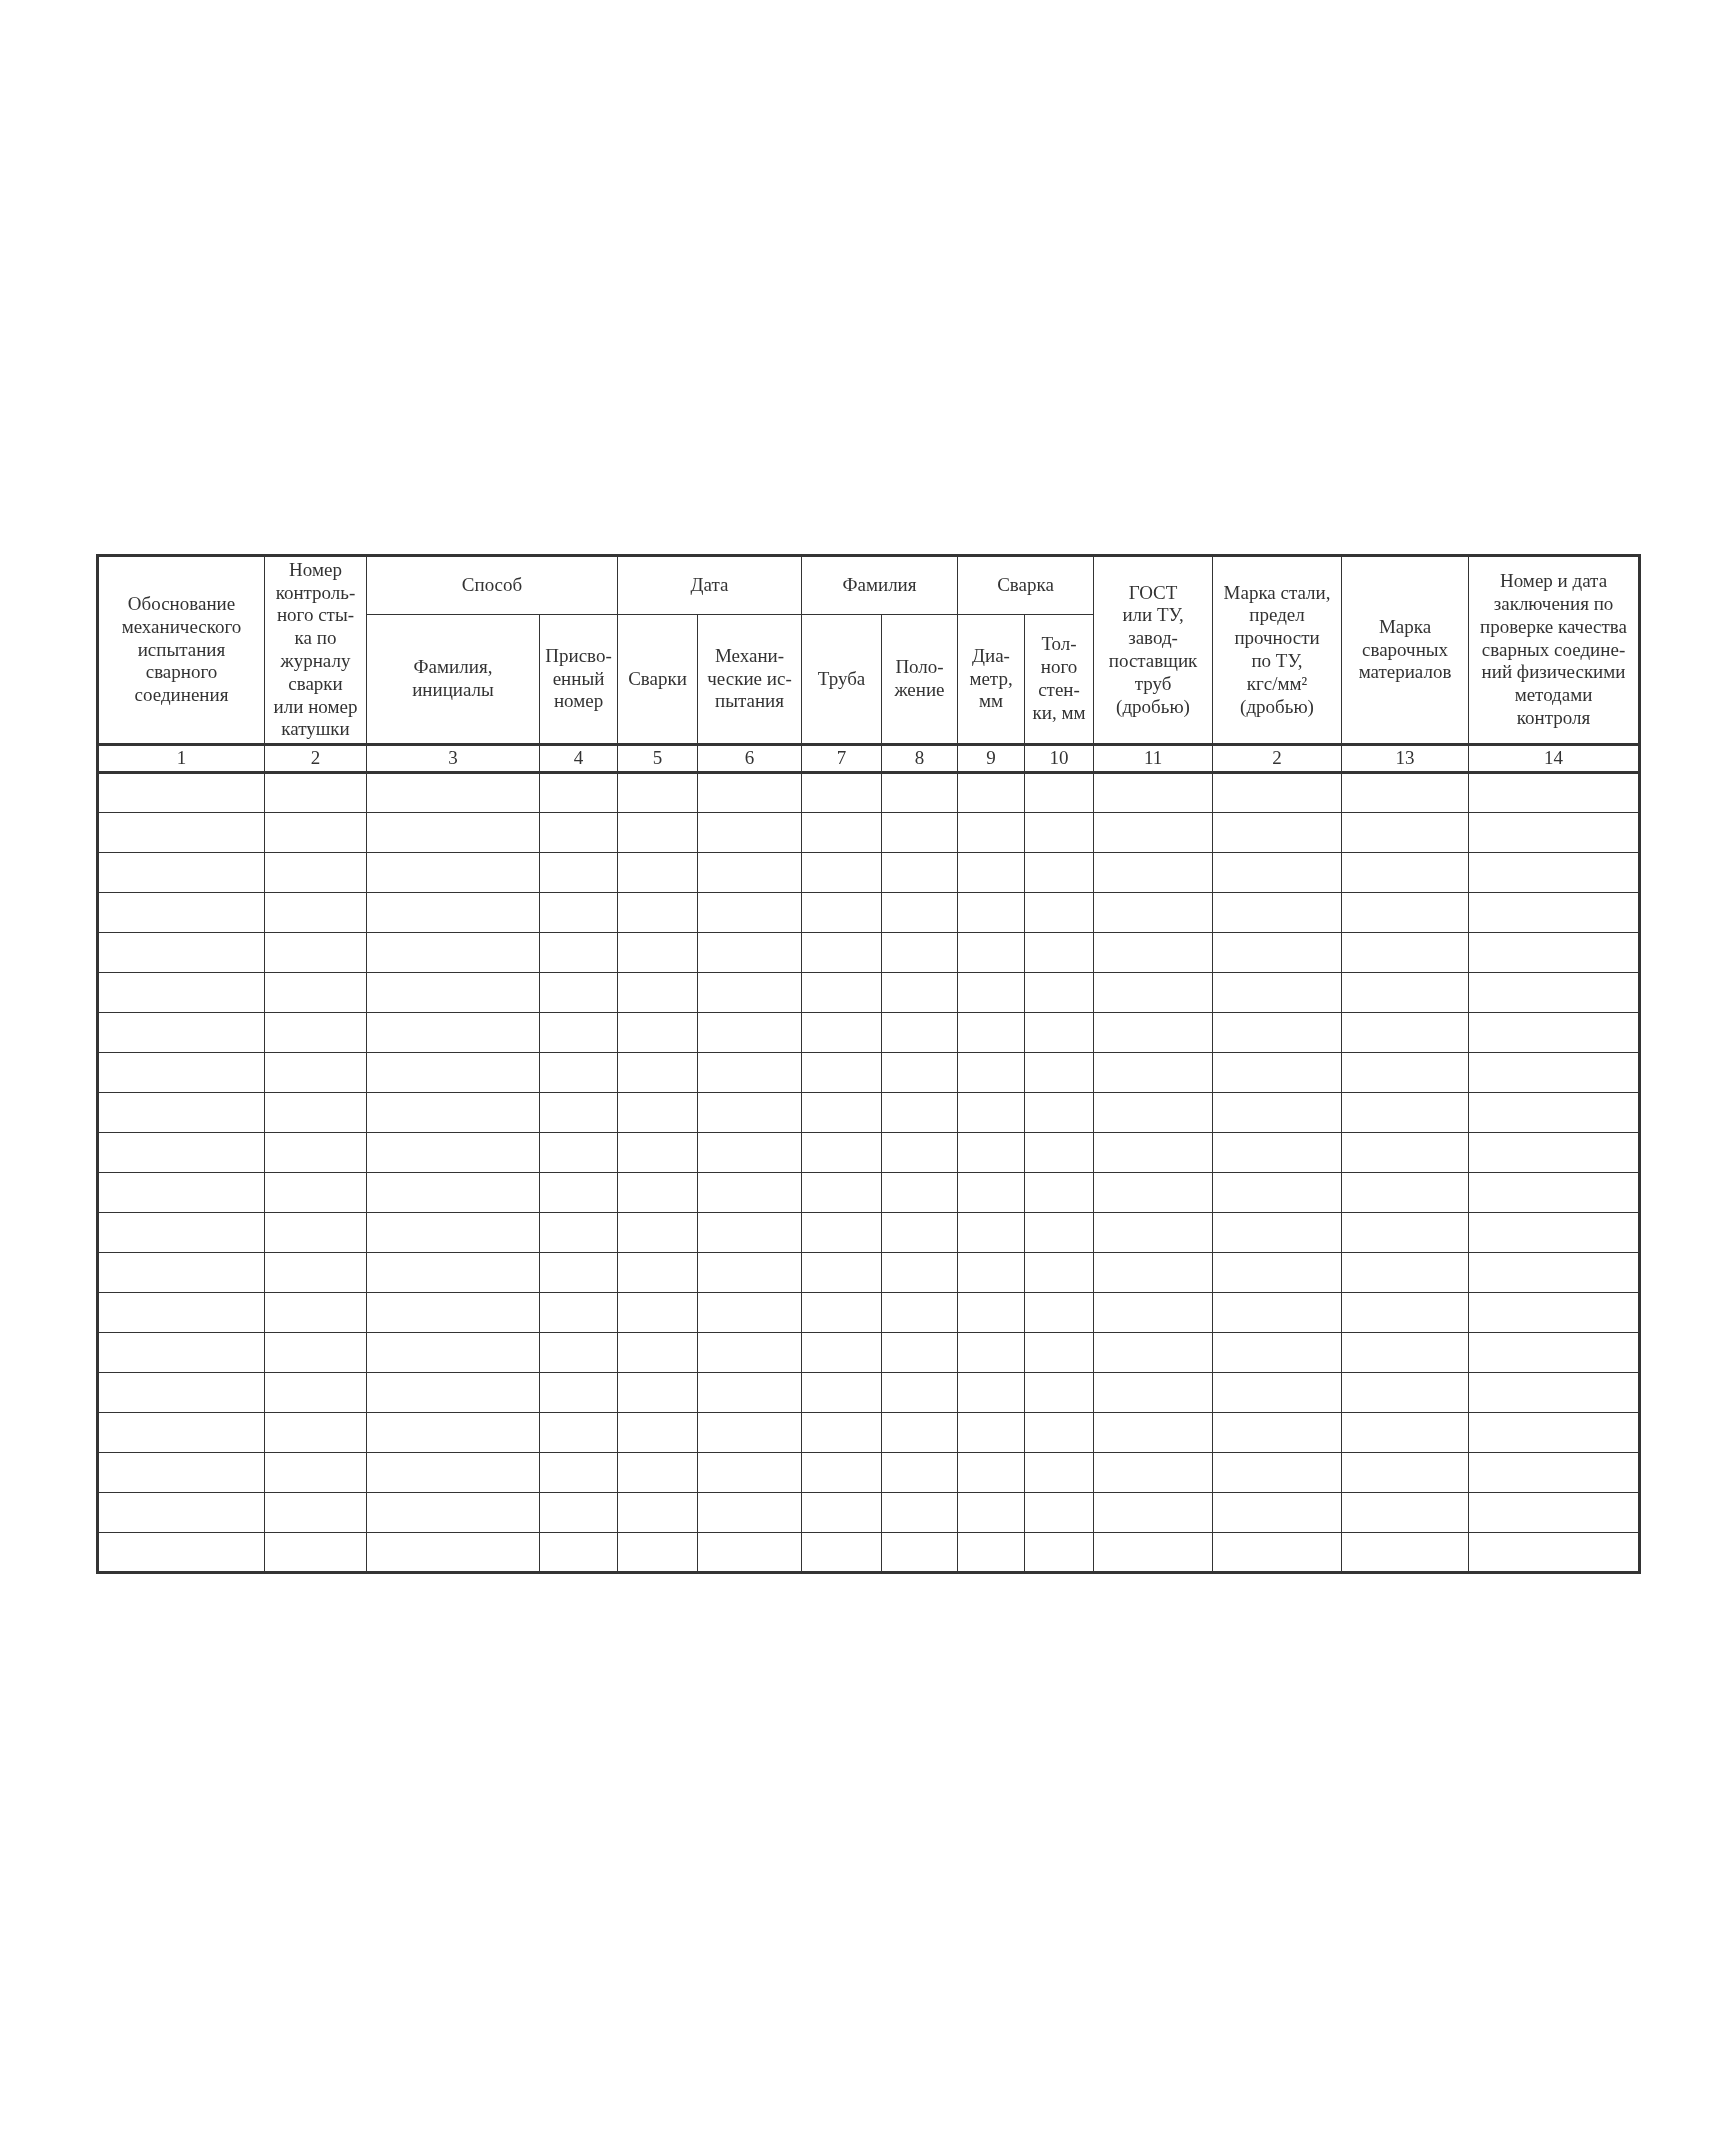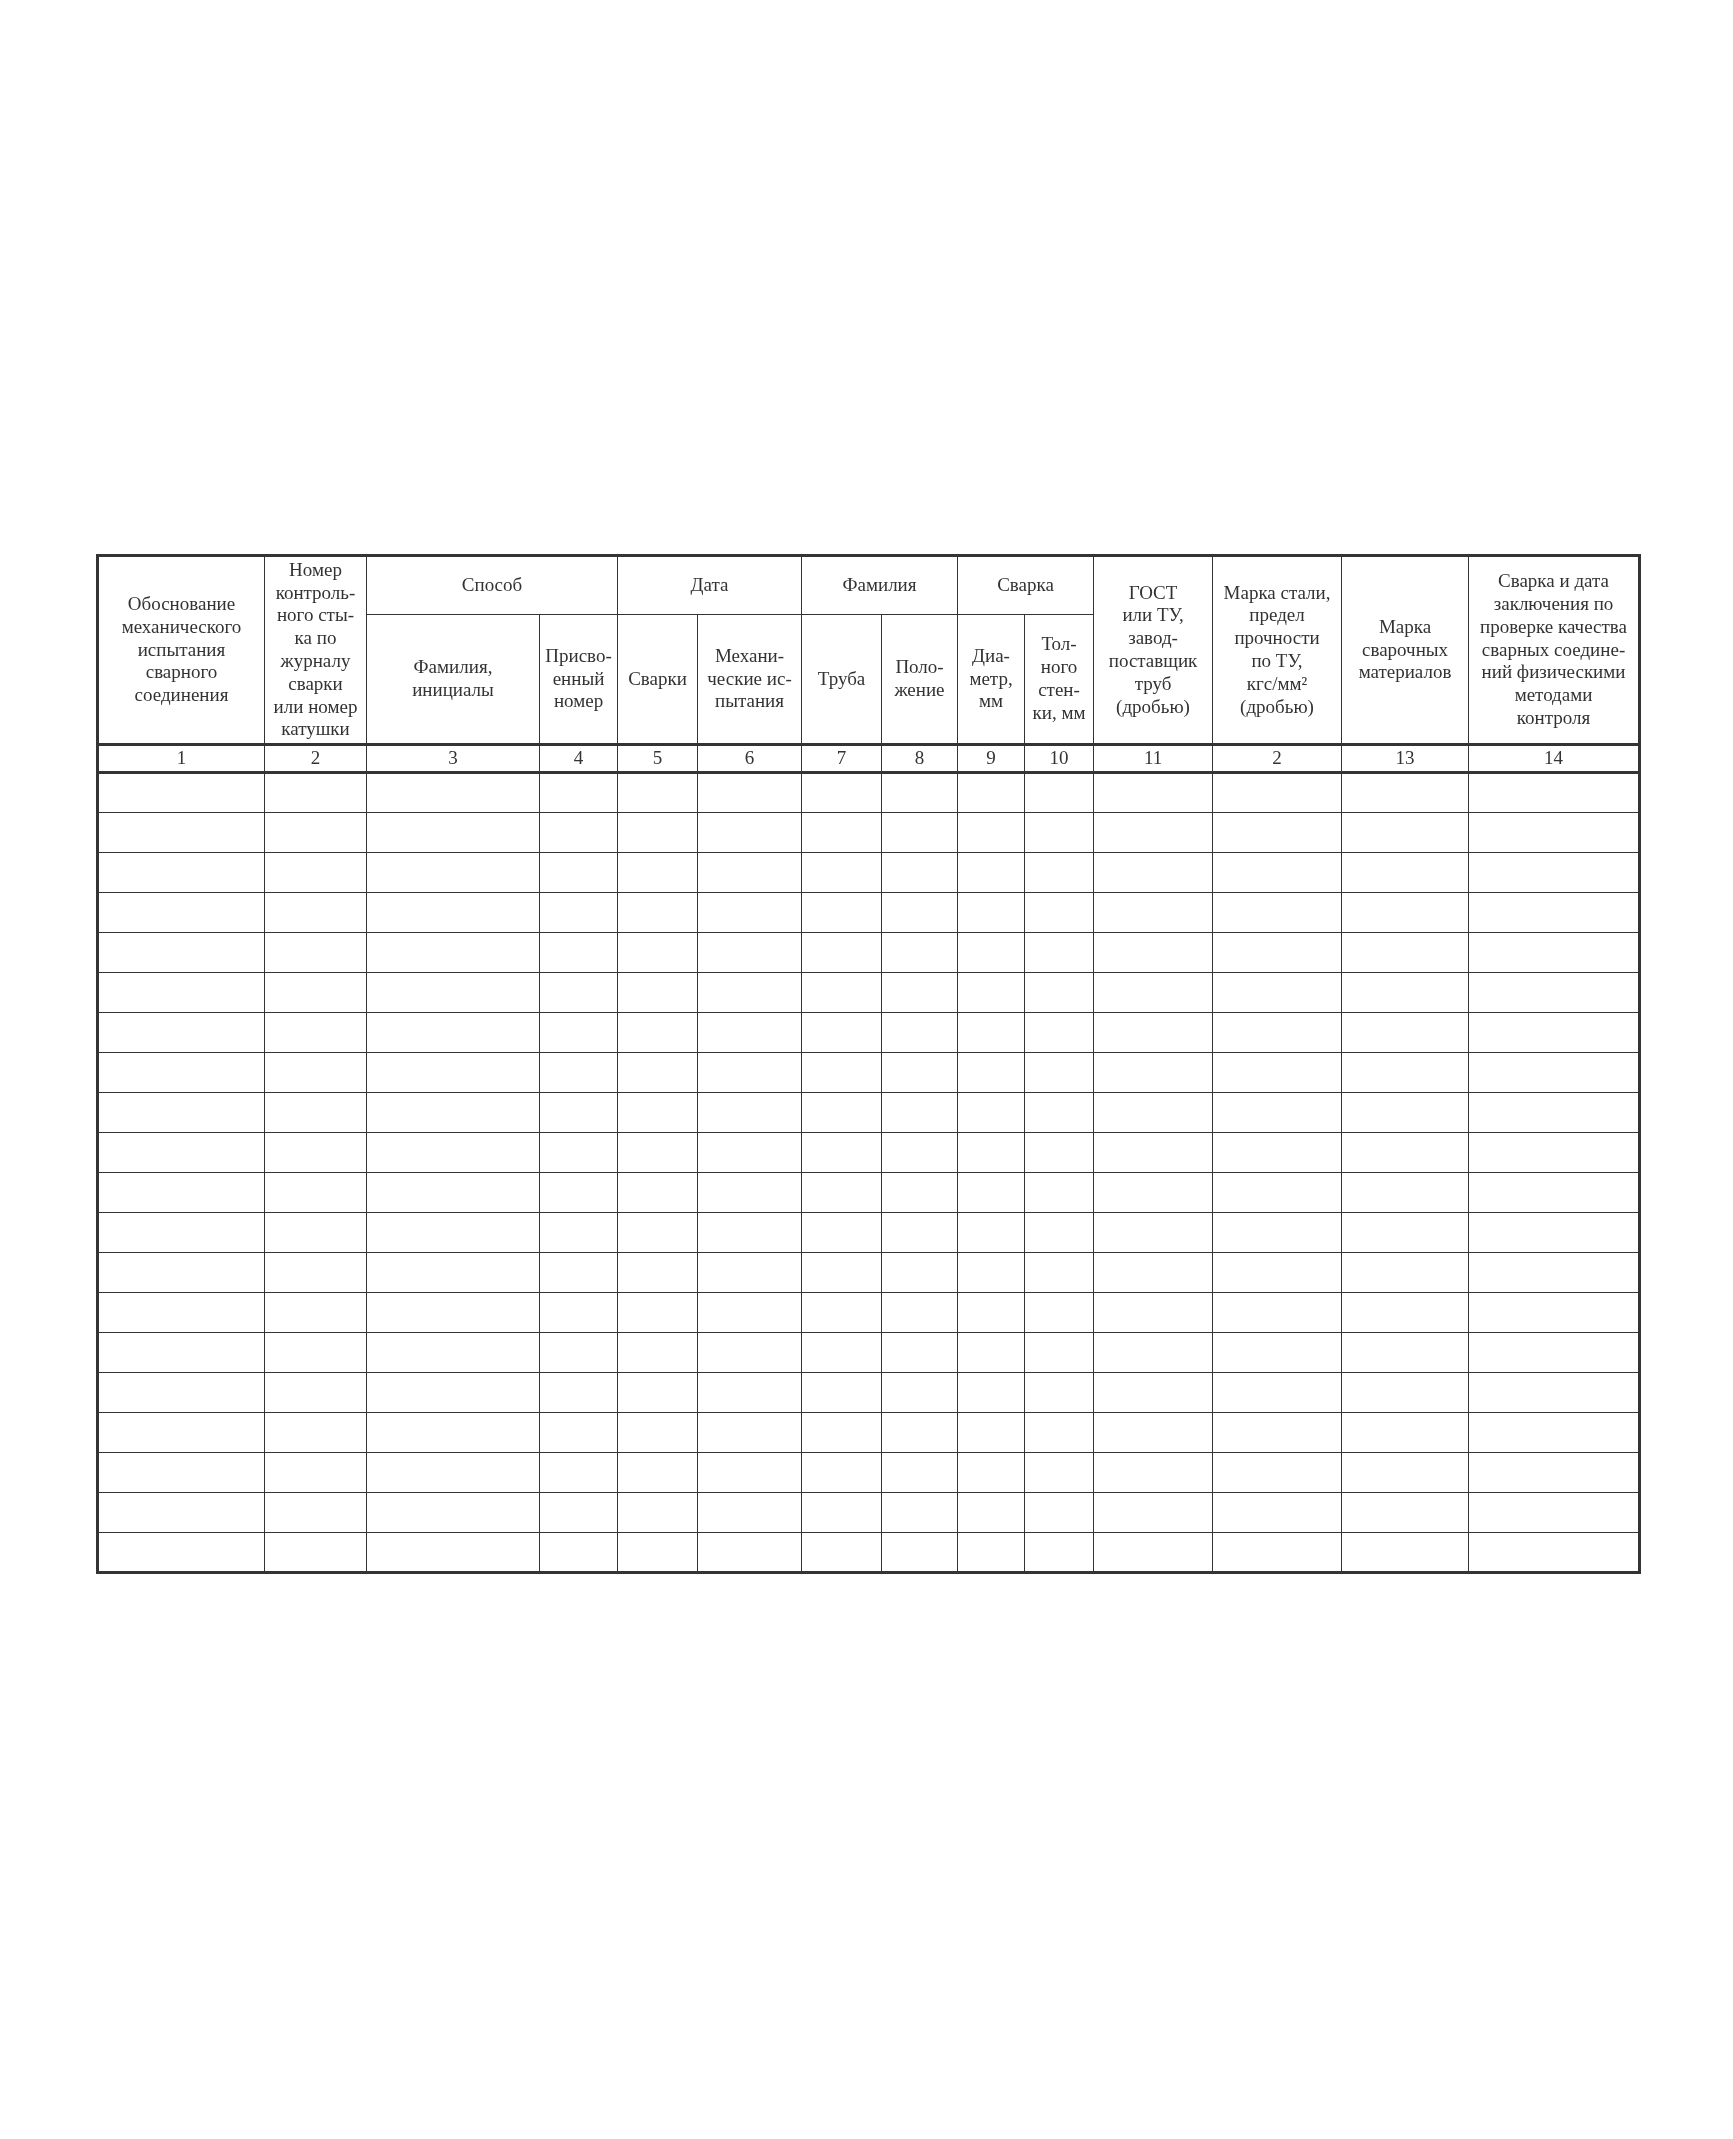--- a/index.html
+++ b/index.html
@@ -92,21 +92,21 @@
 (дробью)</th>
         <th rowspan="2">Марка стали,
 предел
 прочности
 по ТУ,
 кгс/мм²
 (дробью)</th>
         <th rowspan="2">Марка
 сварочных
 материалов</th>
-        <th rowspan="2">Сварка и дата
+        <th rowspan="2">Номер и дата
 заключения по
 проверке качества
 сварных соедине-
 ний физическими
 методами
 контроля</th>
       </tr>
       <tr class="row-sub">
         <th>Фамилия,
 инициалы</th>

